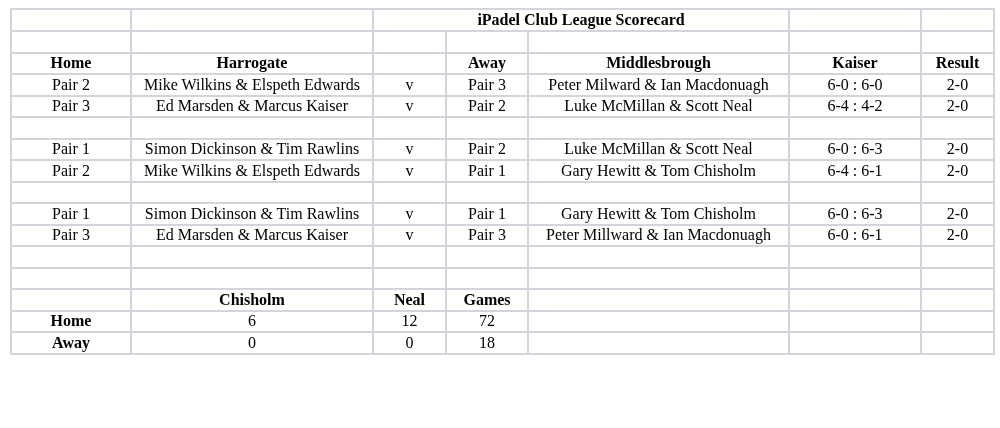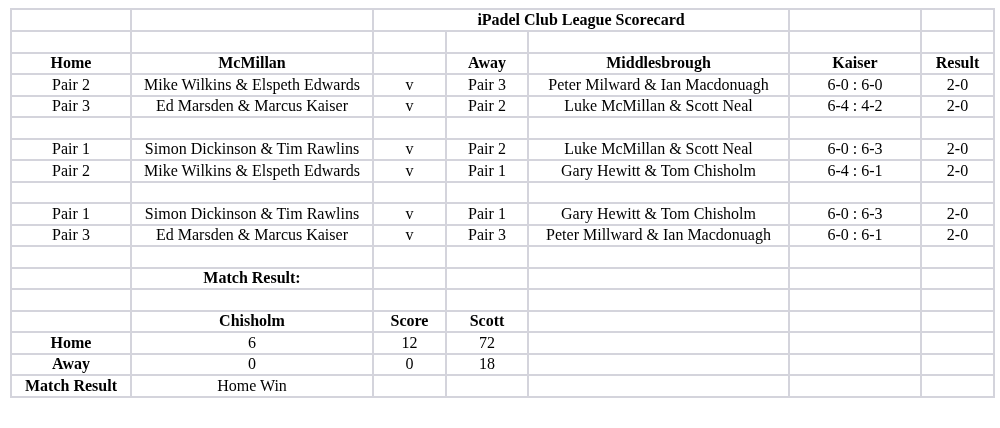--- a/index.html
+++ b/index.html
@@ -58,21 +58,21 @@
         <td></td>
         <td></td>
         <td></td>
         <td></td>
         <td></td>
         <td></td>
   </tr>
 
   <tr class="r">
     <td class="b">Home</td>
-    <td class="b">McMillan</td>
+    <td class="b">Harrogate</td>
     <td></td>
     <td class="b">Away</td>
     <td class="b">Middlesbrough</td>
     <td class="b">Kaiser</td>
     <td class="b">Result</td>
   </tr>
 
 
   <tr class="r">
     <td>Pair 2</td>
@@ -154,45 +154,36 @@
   <tr class="r">
     <td></td>
         <td></td>
         <td></td>
         <td></td>
         <td></td>
         <td></td>
         <td></td>
   </tr>
 
-  <tr class="r">
-    <td></td>
-    <td class="b right">Match Result:</td>
-    <td></td>
-    <td></td>
-    <td></td>
-    <td></td>
-    <td></td>
-  </tr>
 
   <tr class="r">
     <td></td>
         <td></td>
         <td></td>
         <td></td>
         <td></td>
         <td></td>
         <td></td>
   </tr>
 
   <tr class="r">
     <td></td>
     <td class="b">Chisholm</td>
-    <td class="b">Score</td>
-    <td class="b">Scott</td>
+    <td class="b">Neal</td>
+    <td class="b">Games</td>
     <td></td>
     <td></td>
     <td></td>
   </tr>
 
   <tr class="r">
     <td class="b">Home</td>
     <td>6</td>
     <td>12</td>
     <td>72</td>
@@ -204,23 +195,14 @@
   <tr class="r">
     <td class="b">Away</td>
     <td>0</td>
     <td>0</td>
     <td>18</td>
     <td></td>
     <td></td>
     <td></td>
   </tr>
 
-  <tr class="r">
-    <td class="b">Match Result</td>
-    <td>Home Win</td>
-    <td></td>
-    <td></td>
-    <td></td>
-    <td></td>
-    <td></td>
-  </tr>
 </tbody>
   </table>
 
 </body></html>

